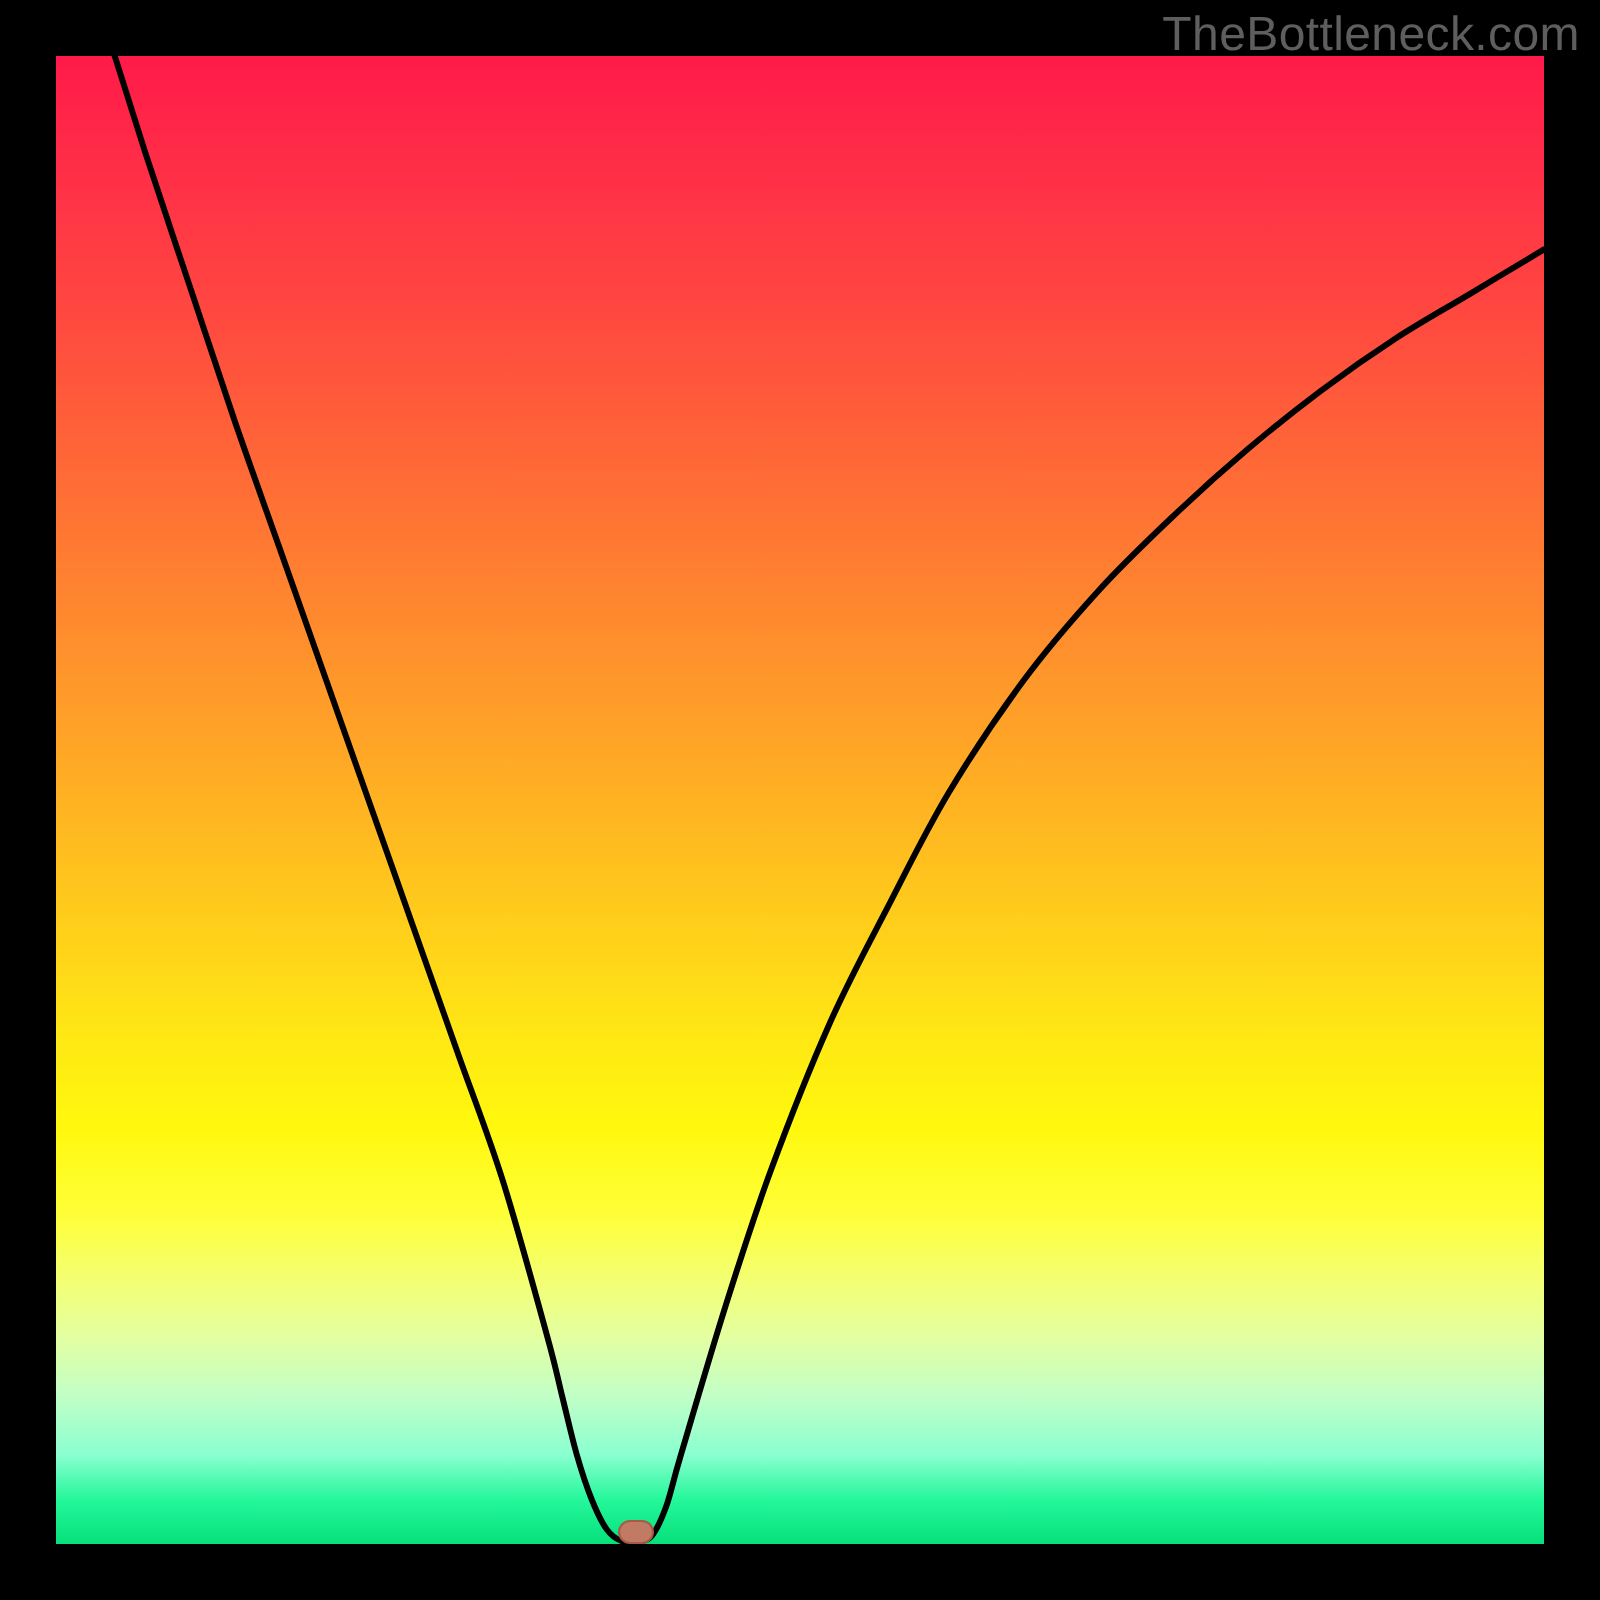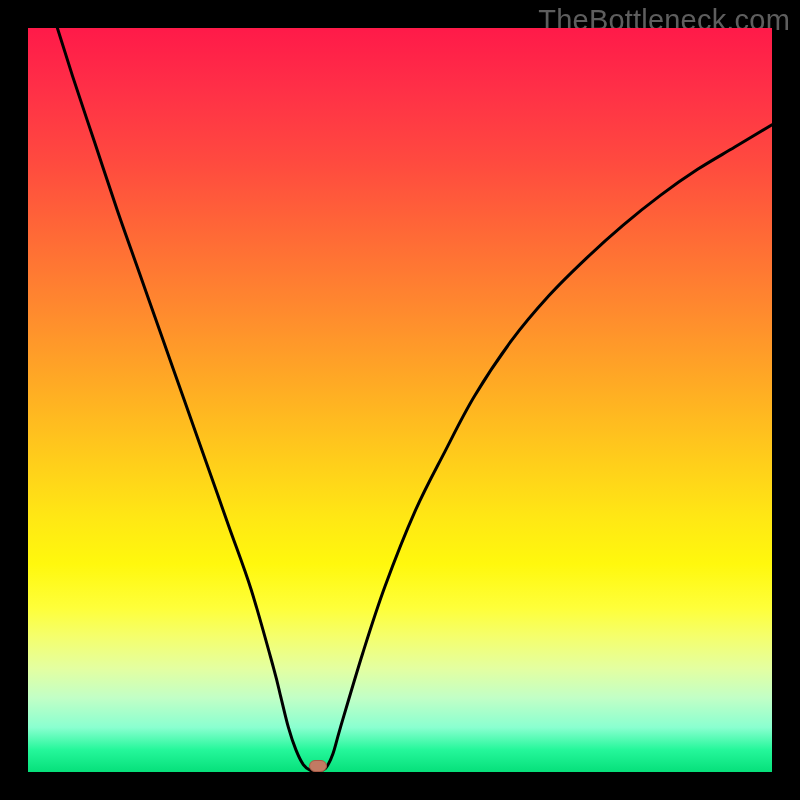--- a/index.html
+++ b/index.html
@@ -38,21 +38,21 @@
       #8affd0 94%,
       #25f79b 97%,
       #06e07a 100%);
   }
 
   .watermark {
     position: absolute;
     top: 4px;
     right: 10px;
     color: #5e5e5e;
-    font-size: 29px;
+    font-size: 24px;
     letter-spacing: 0.2px;
     font-weight: 500;
   }
 
   svg.curve {
     position: absolute;
     left: 0;
     top: 0;
     width: 744px;
     height: 744px;

